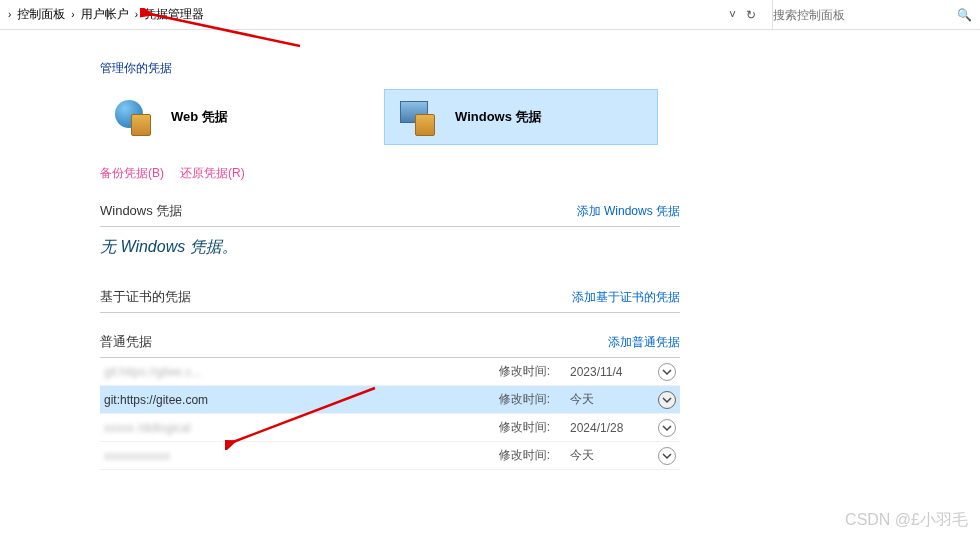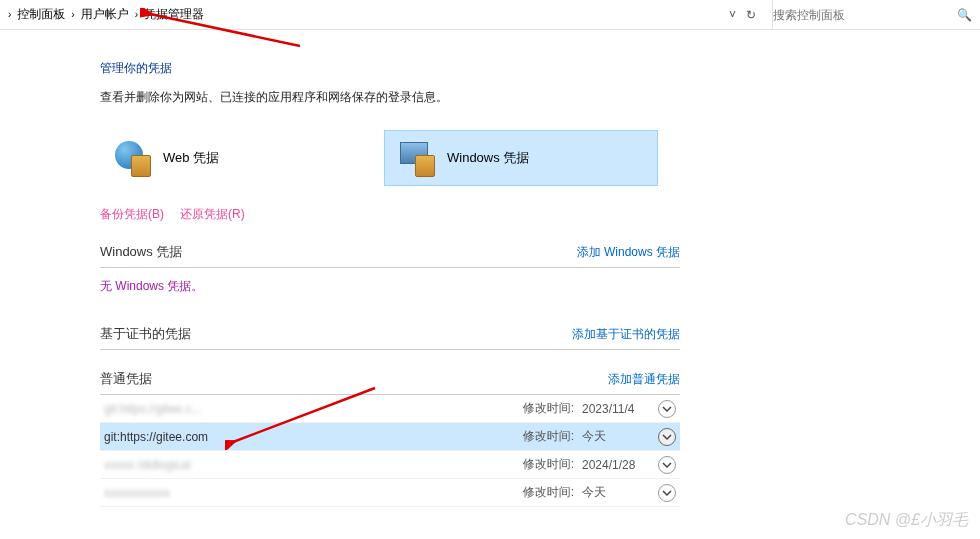--- a/index.html
+++ b/index.html
@@ -16,42 +16,42 @@
     .content { padding: 30px 0 0 100px; width: 680px; }
     .title { color: #003399; font-size: 12px; font-weight: normal; margin-bottom: 12px; }
     .subtitle { color: #222; font-size: 12px; margin-bottom: 24px; }
     .tabs-row { display: flex; gap: 10px; margin-bottom: 20px; }
     .tab { width: 274px; height: 56px; display: flex; align-items: center; padding: 0 12px; gap: 12px; border: 1px solid transparent; }
     .tab.selected { background: #cce8ff; border: 1px solid #99d1ff; }
     .tab-icon { width: 38px; height: 38px; position: relative; }
     .globe { width: 28px; height: 28px; border-radius: 50%; background: radial-gradient(circle at 35% 30%, #7fc6f2, #1a6eb0); position: absolute; top: 2px; left: 2px; }
     .monitor { width: 28px; height: 22px; background: linear-gradient(#8cc0e8, #4a7fb0); border: 1px solid #3a6a95; position: absolute; top: 3px; left: 3px; }
     .safe { width: 20px; height: 22px; background: linear-gradient(#e8b34c, #c6872c); border-radius: 2px; position: absolute; bottom: 0; right: 0; border: 1px solid #9c6a20; }
-    .tab-label { font-size: 13px; color: #000; font-weight: normal; }
+    .tab-label { font-size: 13px; color: #000; font-weight: bold; margin-left: 8px; }
     .links-row { display: flex; gap: 16px; margin-bottom: 18px; }
     .link { color: #ec4899; font-size: 12px; cursor: pointer; }
     .section { margin-top: 20px; }
     .section-head { display: flex; justify-content: space-between; align-items: center; padding-bottom: 6px; border-bottom: 1px solid #ccc; }
     .section-title { color: #333; font-size: 13px; }
     .add-link { color: #0066cc; font-size: 12px; cursor: pointer; }
-    .section-body { padding: 10px 0; color: #a21caf; font-size: 12px; }
+    .section-body { padding: 10px 0; color: #0c4a6e; font-size: 16px; font-style: italic; }
     .cred-row { display: flex; justify-content: space-between; align-items: center; height: 28px; padding: 0 4px; border-bottom: 1px solid #f0f0f0; }
     .cred-row.highlighted { background: #cce8ff; justify-content: space-between; }
     .cred-name { color: #333; }
     .cred-name.blurred { color: #bbb; filter: blur(2px); }
-    .cred-right { display: flex; align-items: center; gap: 8px; }
+    .cred-right { display: flex; align-items: center; gap: 20px; }
     .mod-label { color: #555; }
     .mod-val { color: #555; min-width: 68px; }
     .expand-icon { width: 18px; height: 18px; border: 1px solid #999; border-radius: 50%; display: flex; align-items: center; justify-content: center; background: #fff; }
     .expand-icon.dark { background: #f0f0f0; border-color: #666; }
     .expand-icon svg { width: 10px; height: 10px; }
     .arrow-red { position: absolute; pointer-events: none; }
     .arrow1 { top: 8px; left: 140px; width: 170px; height: 40px; }
     .arrow2 { top: 380px; left: 225px; width: 160px; height: 70px; }
-    .watermark { position: absolute; bottom: 8px; right: 12px; color: #ccc; font-size: 16px; font-style: italic; }
+    .watermark { position: absolute; bottom: 8px; right: 12px; color: #ccc; font-size: 16px; }
   </style>
 </head>
 <body>
 
 <div class="breadcrumb-bar">
   <div class="breadcrumb">
     <span class="chev">›</span>
     <span>控制面板</span>
     <span class="chev">›</span>
     <span>用户帐户</span>
@@ -63,21 +63,20 @@
     <span class="icon">↻</span>
   </div>
   <div class="search-area">
     <input class="search-input" placeholder="搜索控制面板" style="">
     <span class="icon">🔍</span>
   </div>
 </div>
 
 <div class="content">
   <h1 class="title">管理你的凭据</h1>
-  <p class="subtitle">查看并删除你为网站、已连接的应用程序和网络保存的登录信息。</p>
 
   <div class="tabs-row">
     <div class="tab">
       <div class="tab-icon">
           <div class="globe"></div>
           <div class="safe"></div>
         </div>
       <span class="tab-label">Web 凭据</span>
     </div>
     <div class="tab selected">

